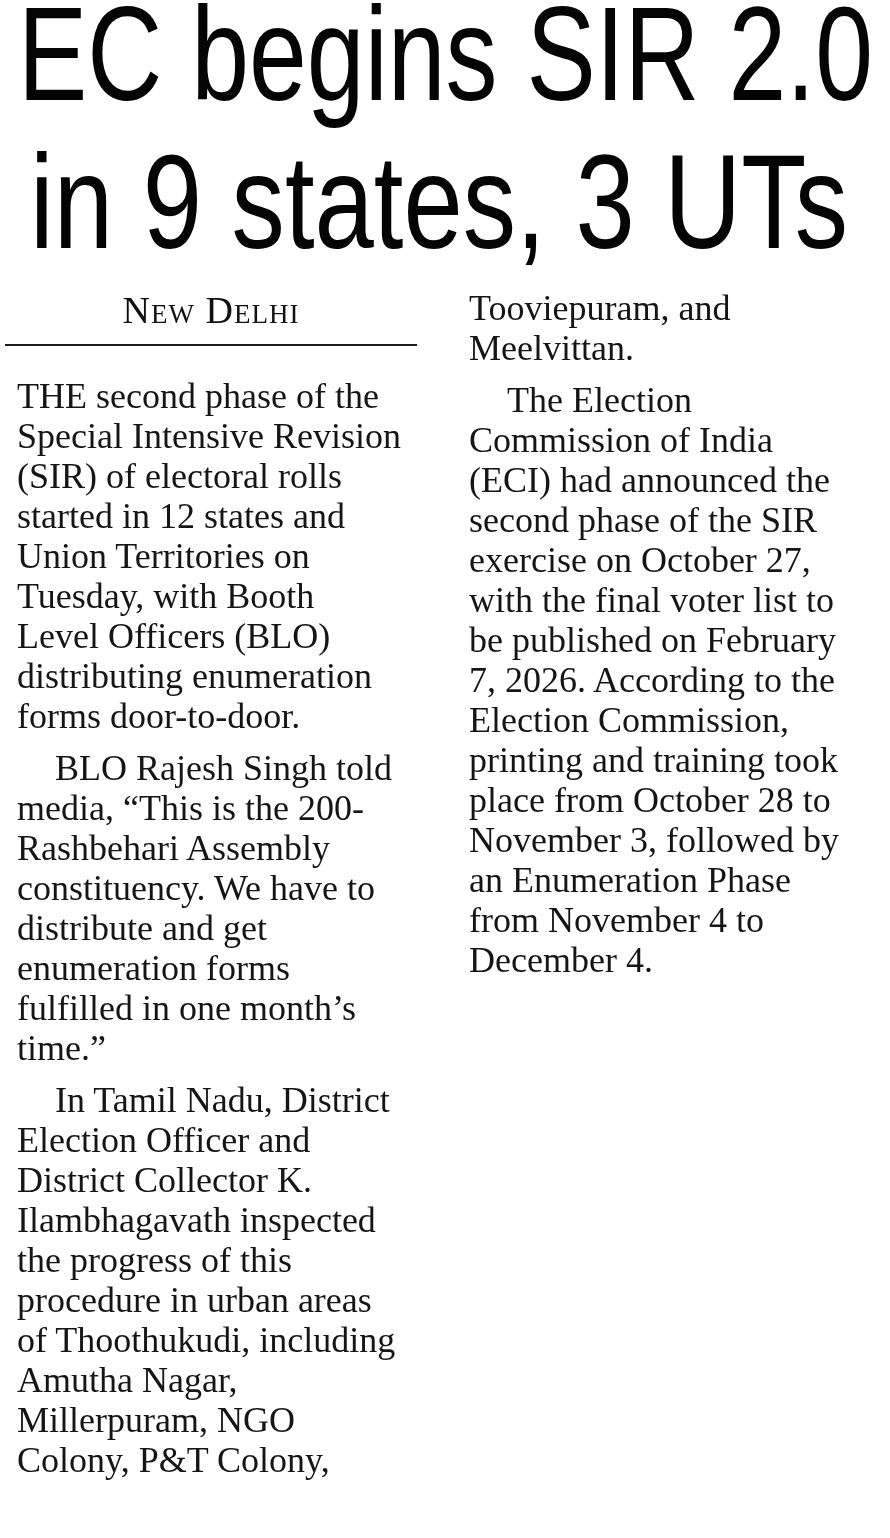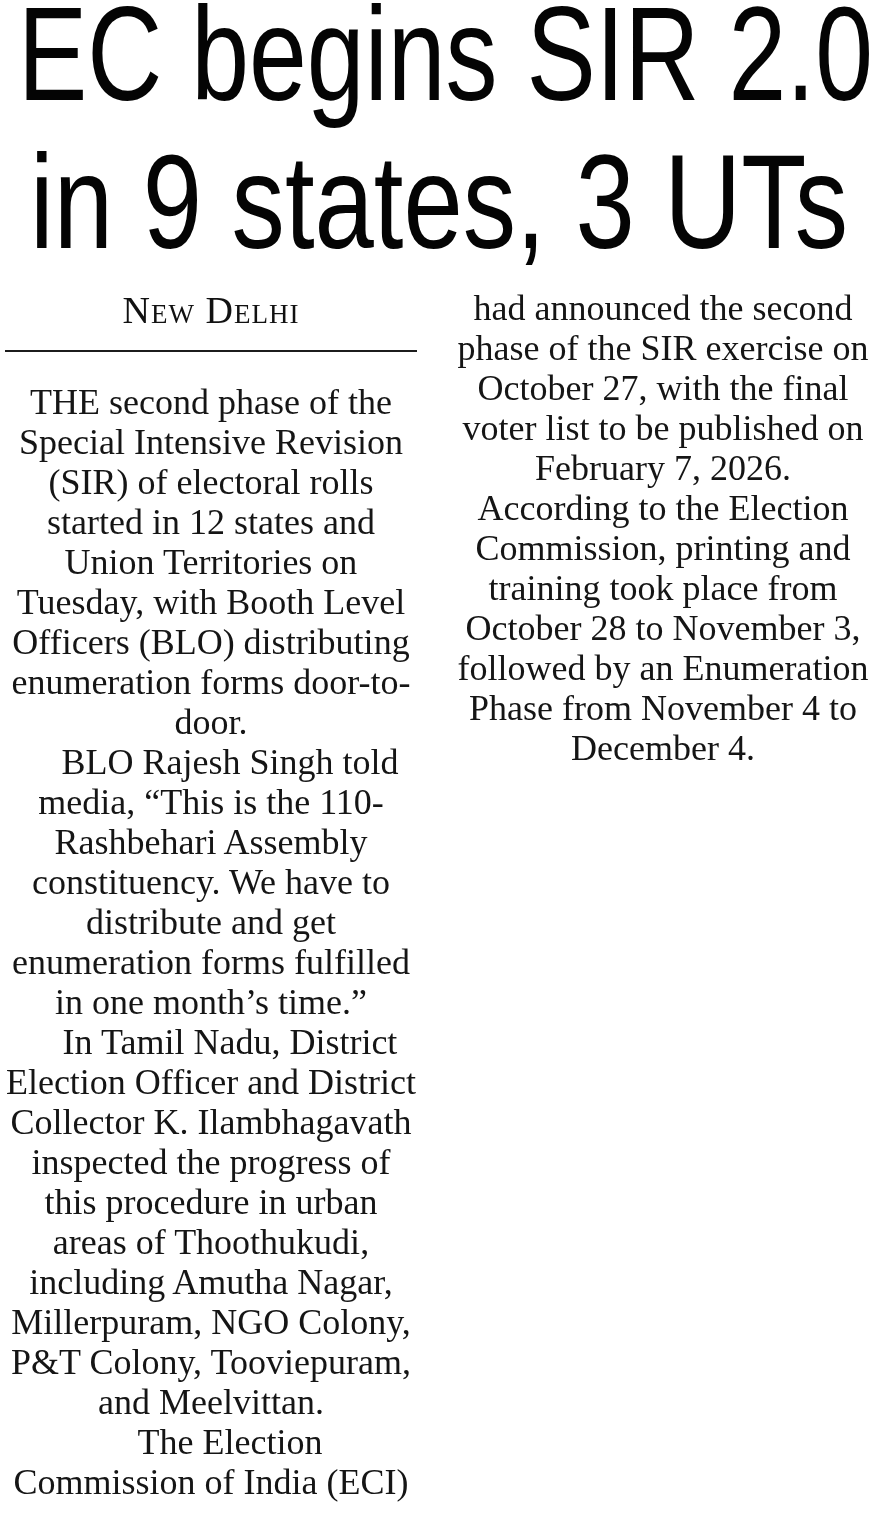--- a/index.html
+++ b/index.html
@@ -33,45 +33,44 @@
     text-align: left;
   }
   .dateline {
     font-family: "Liberation Serif", serif;
     font-variant: small-caps;
     font-size: 38px;
     line-height: 44px;
     letter-spacing: 1px;
     text-align: center;
     color: #111111;
-    padding-bottom: 18px;
+    padding-bottom: 12px;
     border-bottom: 2px solid #1c1c1c;
     margin: 0 0 30px 0;
   }
   .article-body p {
-    margin: 0;
+    margin: 12px;
     text-indent: 38px;
-    text-align: center;
   }
   .article-body p.no-indent { text-indent: 0; }
 </style>
 </head>
 <body>
 
 <div class="page">
 
   <svg class="headline-svg" width="890" height="280" viewBox="0 0 890 280" aria-hidden="false">
     <text x="18" y="100" textLength="855" lengthAdjust="spacingAndGlyphs">EC begins SIR 2.0</text>
     <text x="30" y="248" textLength="818" lengthAdjust="spacingAndGlyphs">in 9 states, 3 UTs</text>
   </svg>
 
   <div class="article-body">
     <div class="dateline">
       <span>New Delhi</span>
     </div>
 
     <p class="no-indent">THE second phase of the Special Intensive Revision (SIR) of electoral rolls started in 12 states and Union Territories on Tuesday, with Booth Level Officers (BLO) distributing enumeration forms door-to-door.</p>
-    <p>BLO Rajesh Singh told media, “This is the 110-Rashbehari Assembly constituency. We have to distribute and get enumeration forms fulfilled in one month’s time.”</p>
+    <p>BLO Rajesh Singh told media, “This is the 200-Rashbehari Assembly constituency. We have to distribute and get enumeration forms fulfilled in one month’s time.”</p>
     <p>In Tamil Nadu, District Election Officer and District Collector K. Ilambhagavath inspected the progress of this procedure in urban areas of Thoothukudi, including Amutha Nagar, Millerpuram, NGO Colony, P&amp;T Colony, Tooviepuram, and Meelvittan.</p>
     <p>The Election Commission of India (ECI) had announced the second phase of the SIR exercise on October 27, with the final voter list to be published on February 7, 2026. According to the Election Commission, printing and training took place from October 28 to November 3, followed by an Enumeration Phase from November 4 to December 4.</p>
   </div>
 
 </div>
 
 </body></html>

